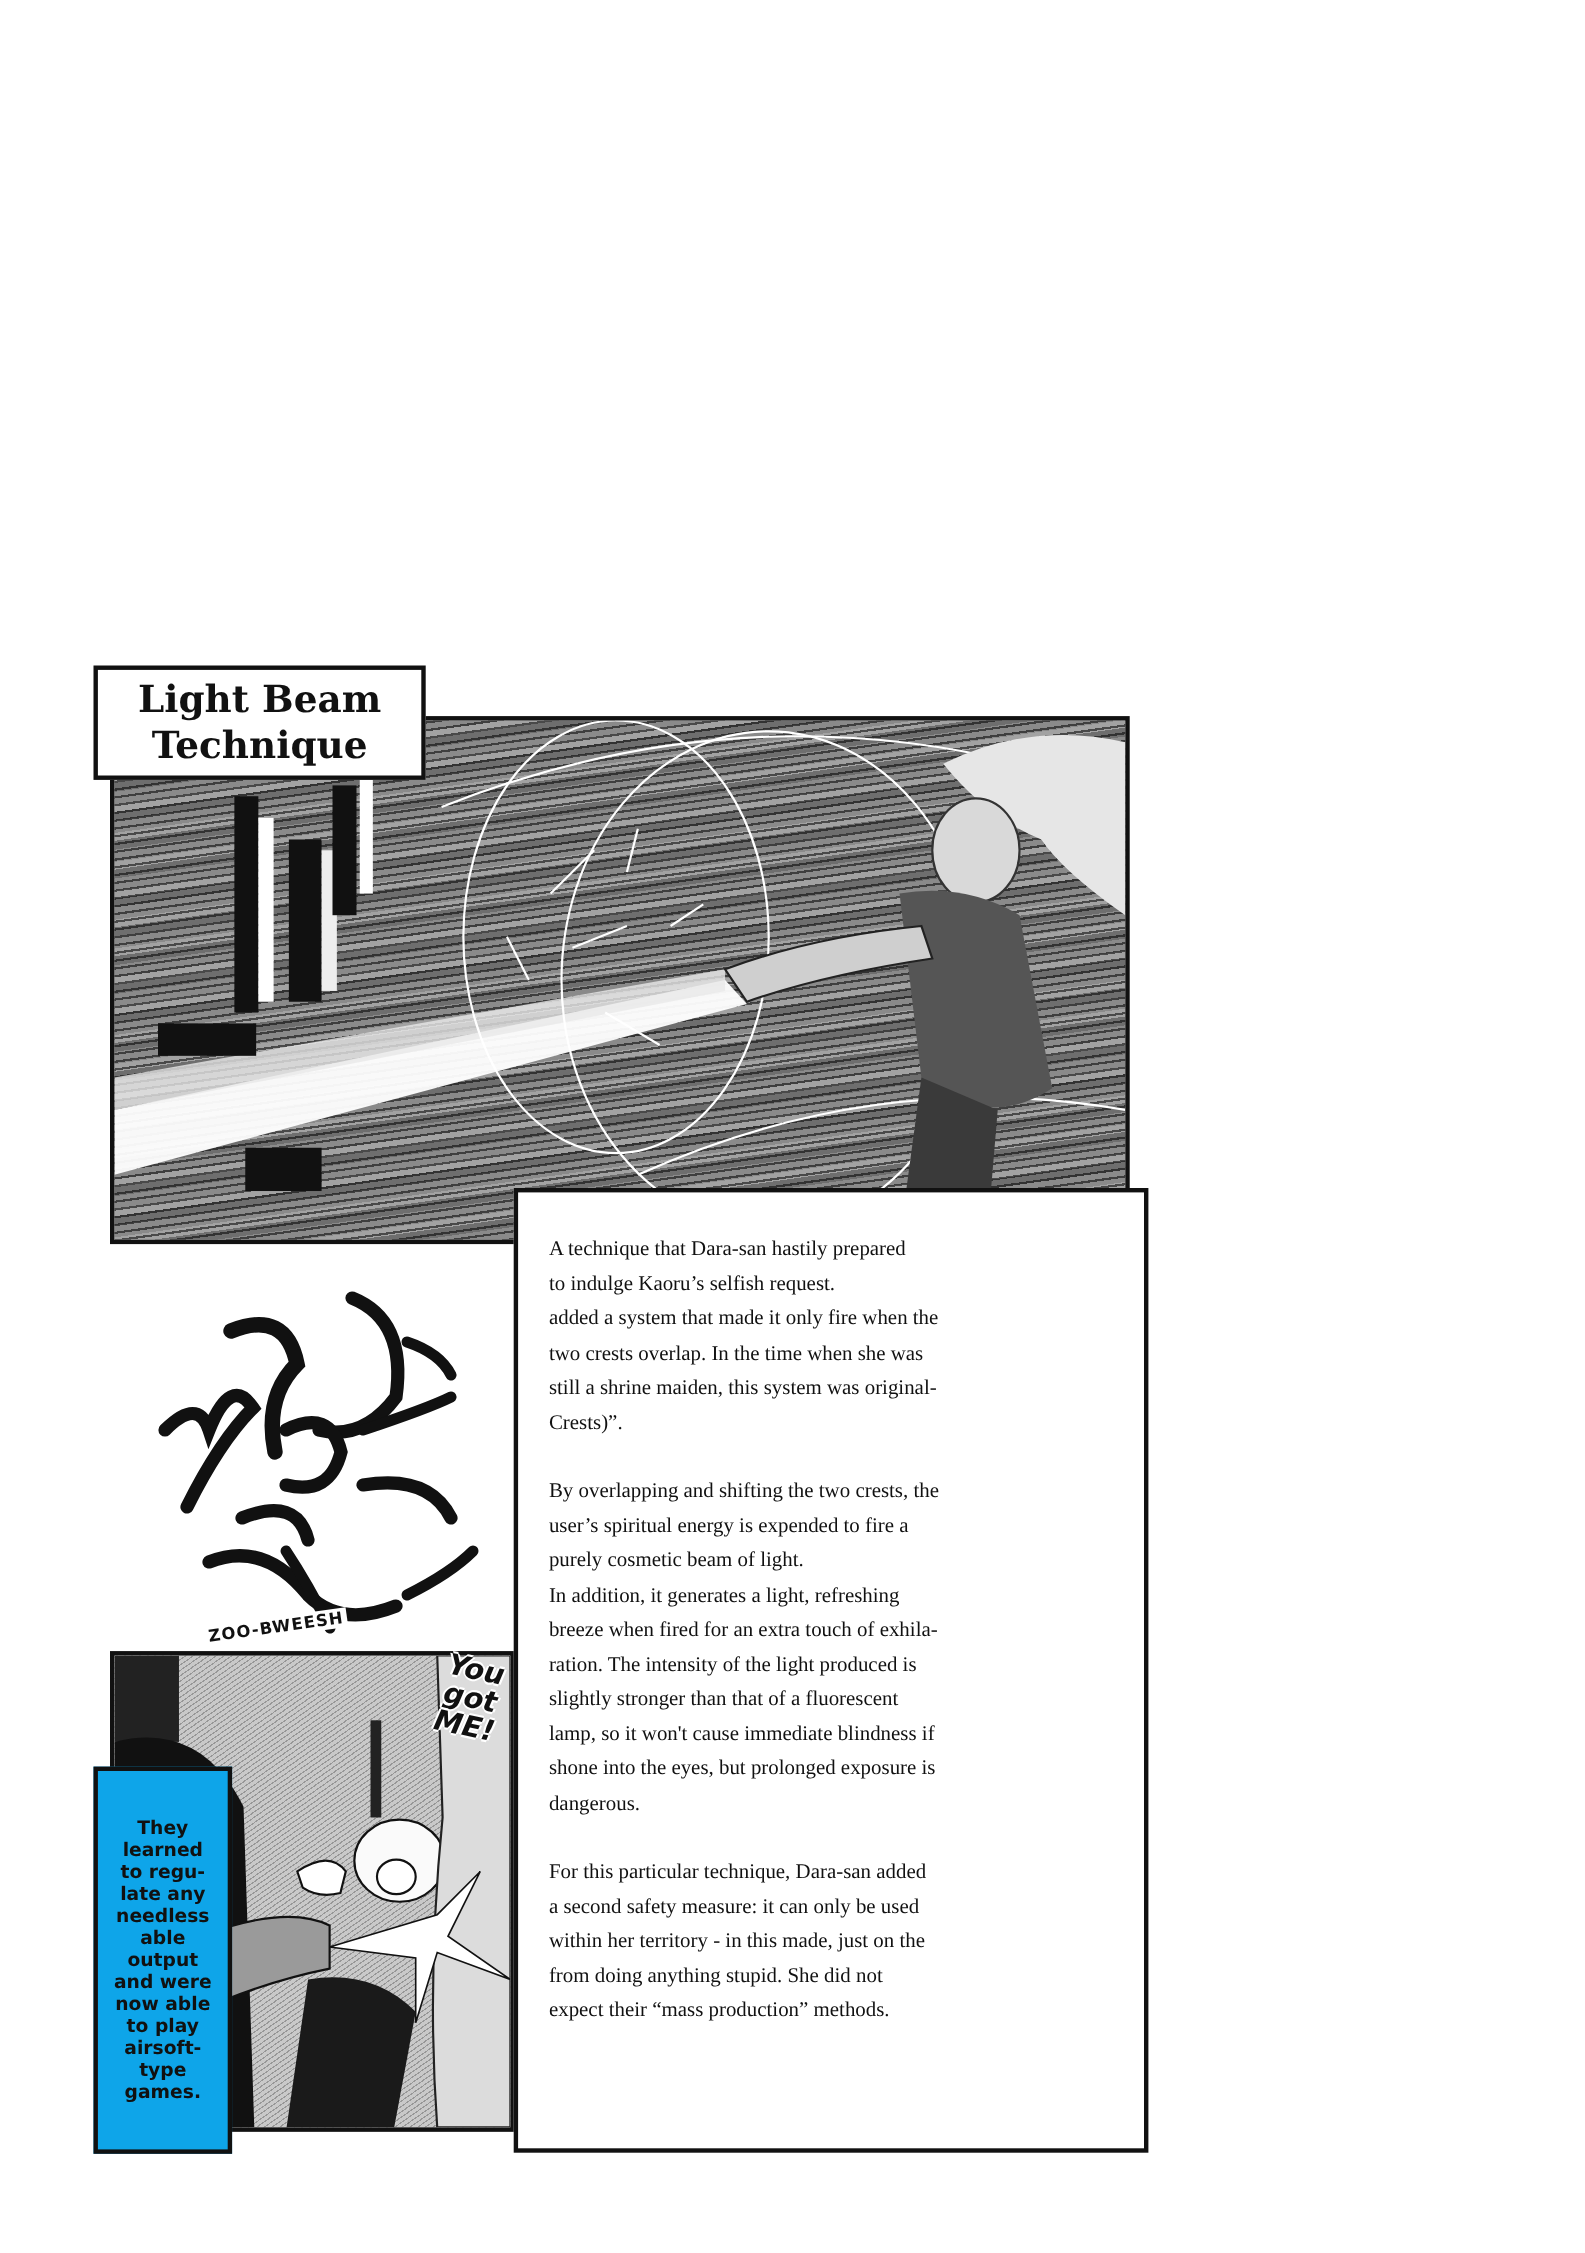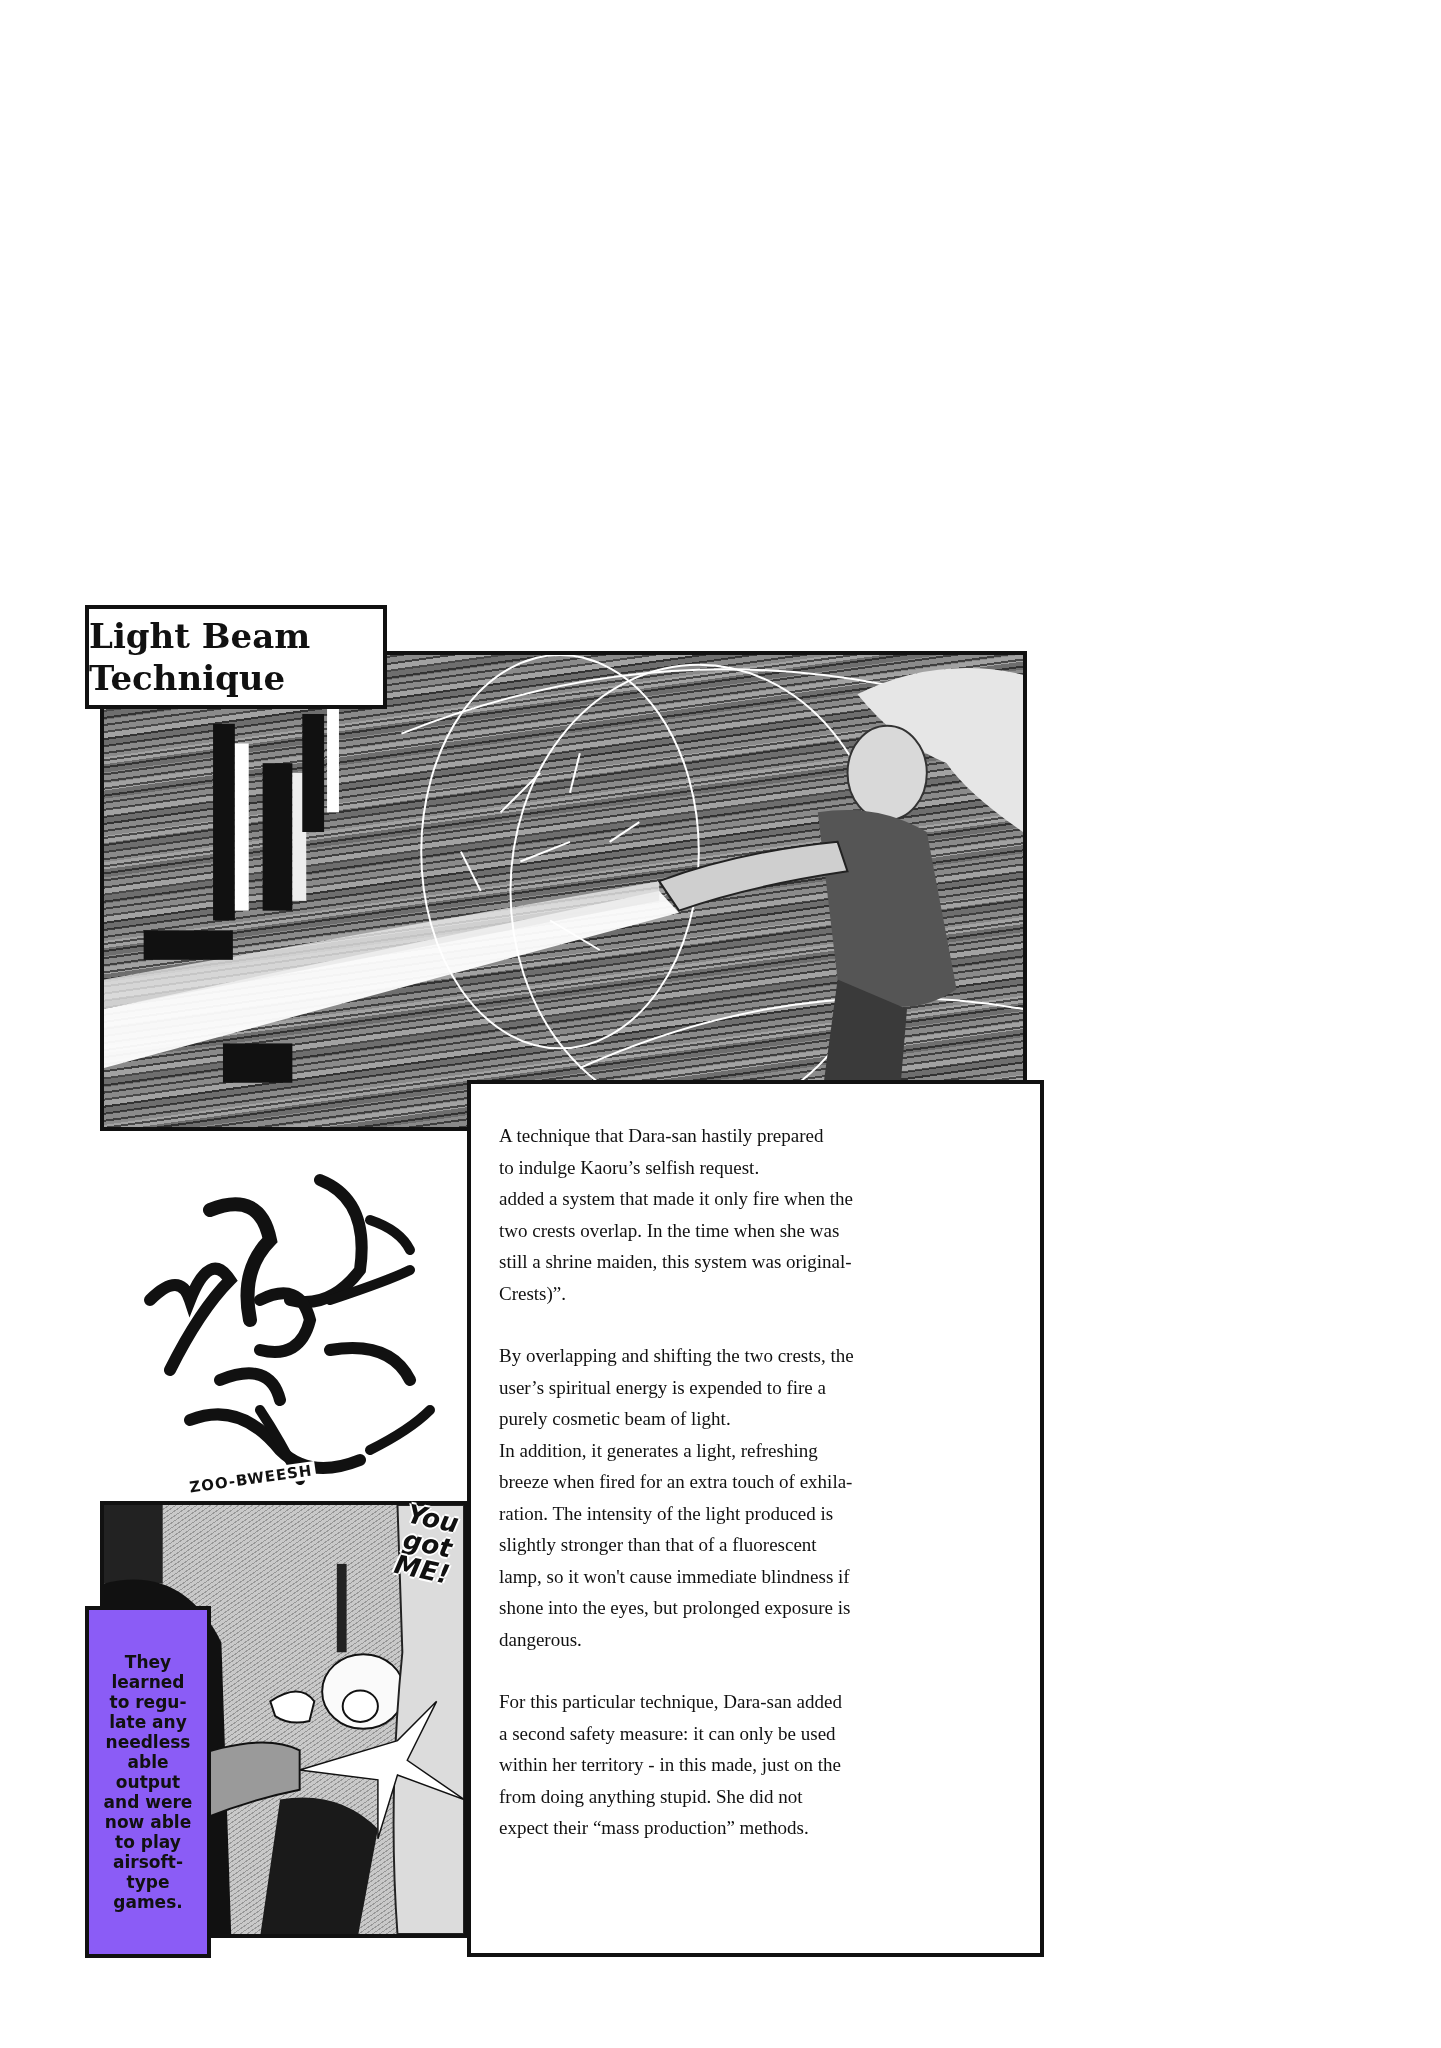--- a/index.html
+++ b/index.html
@@ -13,21 +13,21 @@
     background:
       repeating-linear-gradient(-8deg, rgba(0,0,0,0.55) 0 2px, rgba(255,255,255,0.0) 2px 7px),
       repeating-linear-gradient(-8deg, #8a8a8a 0 11px, #6e6e6e 11px 19px, #a2a2a2 19px 26px);
   }
   .panel-top svg { position: absolute; left: 0; top: 0; width: 100%; height: 100%; }
 
   
   .title-box {
     position: absolute; left: 85px; top: 605px; width: 302px; height: 104px;
     border: 4px solid #111; background: #fff; box-sizing: border-box;
-    display: flex; flex-direction: column; align-items: flex-start; justify-content: center;
+    display: flex; flex-direction: column; align-items: center; justify-content: center;
     font-family: "DejaVu Serif", "Liberation Serif", serif; font-weight: bold;
     font-size: 34px; line-height: 42px; color: #111; z-index: 5;
   }
 
   
   .sfx-crest {
     position: absolute; left: 130px; top: 1150px; width: 320px; height: 360px; z-index: 3;
   }
 
   
@@ -50,21 +50,21 @@
     position: absolute; left: 390px; top: 1505px; width: 75px; z-index: 6;
     font-family: "DejaVu Sans", sans-serif; font-weight: bold; font-style: italic;
     font-size: 26px; line-height: 26px; color: #111; transform: rotate(12deg);
     text-align: center; text-shadow: 2px 0 #fff, -2px 0 #fff, 0 2px #fff, 0 -2px #fff;
   }
   .sfx-line { display: block; }
 
   
   .narration-box {
     position: absolute; left: 85px; top: 1606px; width: 126px; height: 352px;
-    border: 4px solid #111; background: #8b5cf6; box-sizing: border-box; z-index: 7;
+    border: 4px solid #111; background: #0ea5e9; box-sizing: border-box; z-index: 7;
     display: flex; align-items: center; justify-content: center; padding: 0 4px;
     font-family: "DejaVu Sans", sans-serif; font-weight: bold; font-size: 17px;
     line-height: 20px; text-align: center; color: #111;
   }
   .narration-box .lines { display: block; }
   .narration-box .ln { display: block; }
 
   
   .desc-box {
     position: absolute; left: 467px; top: 1080px; width: 577px; height: 877px;

